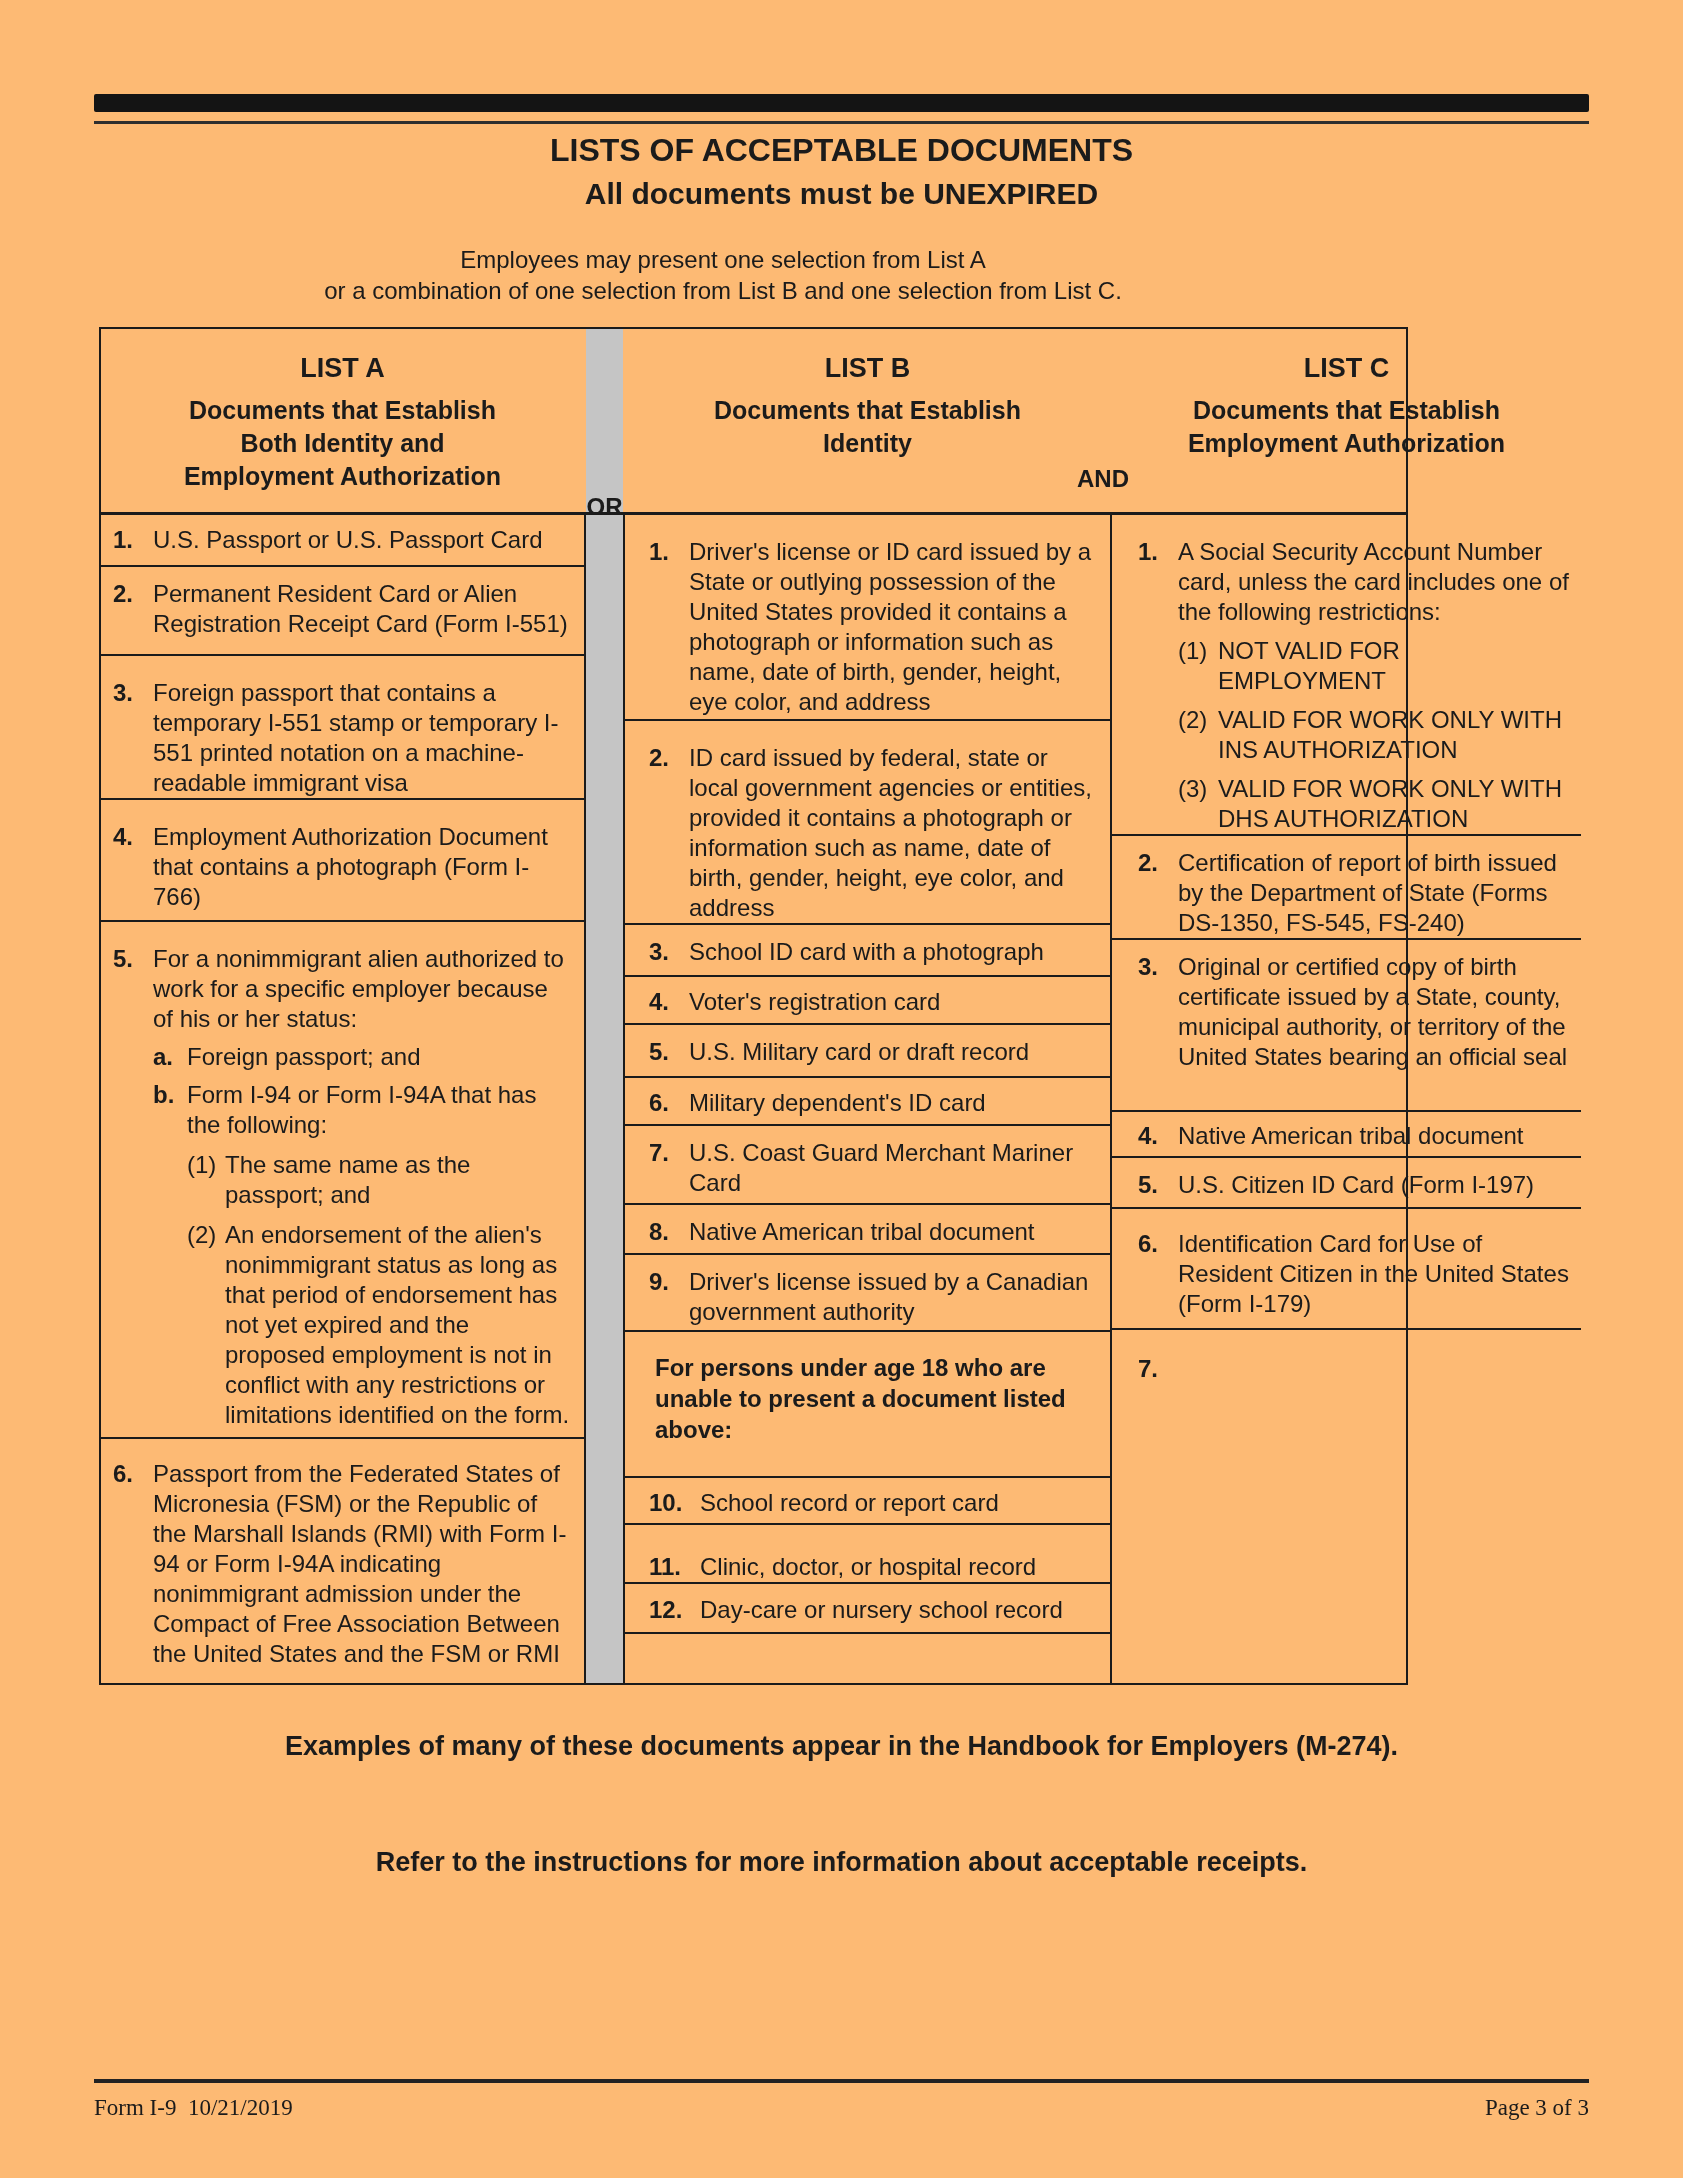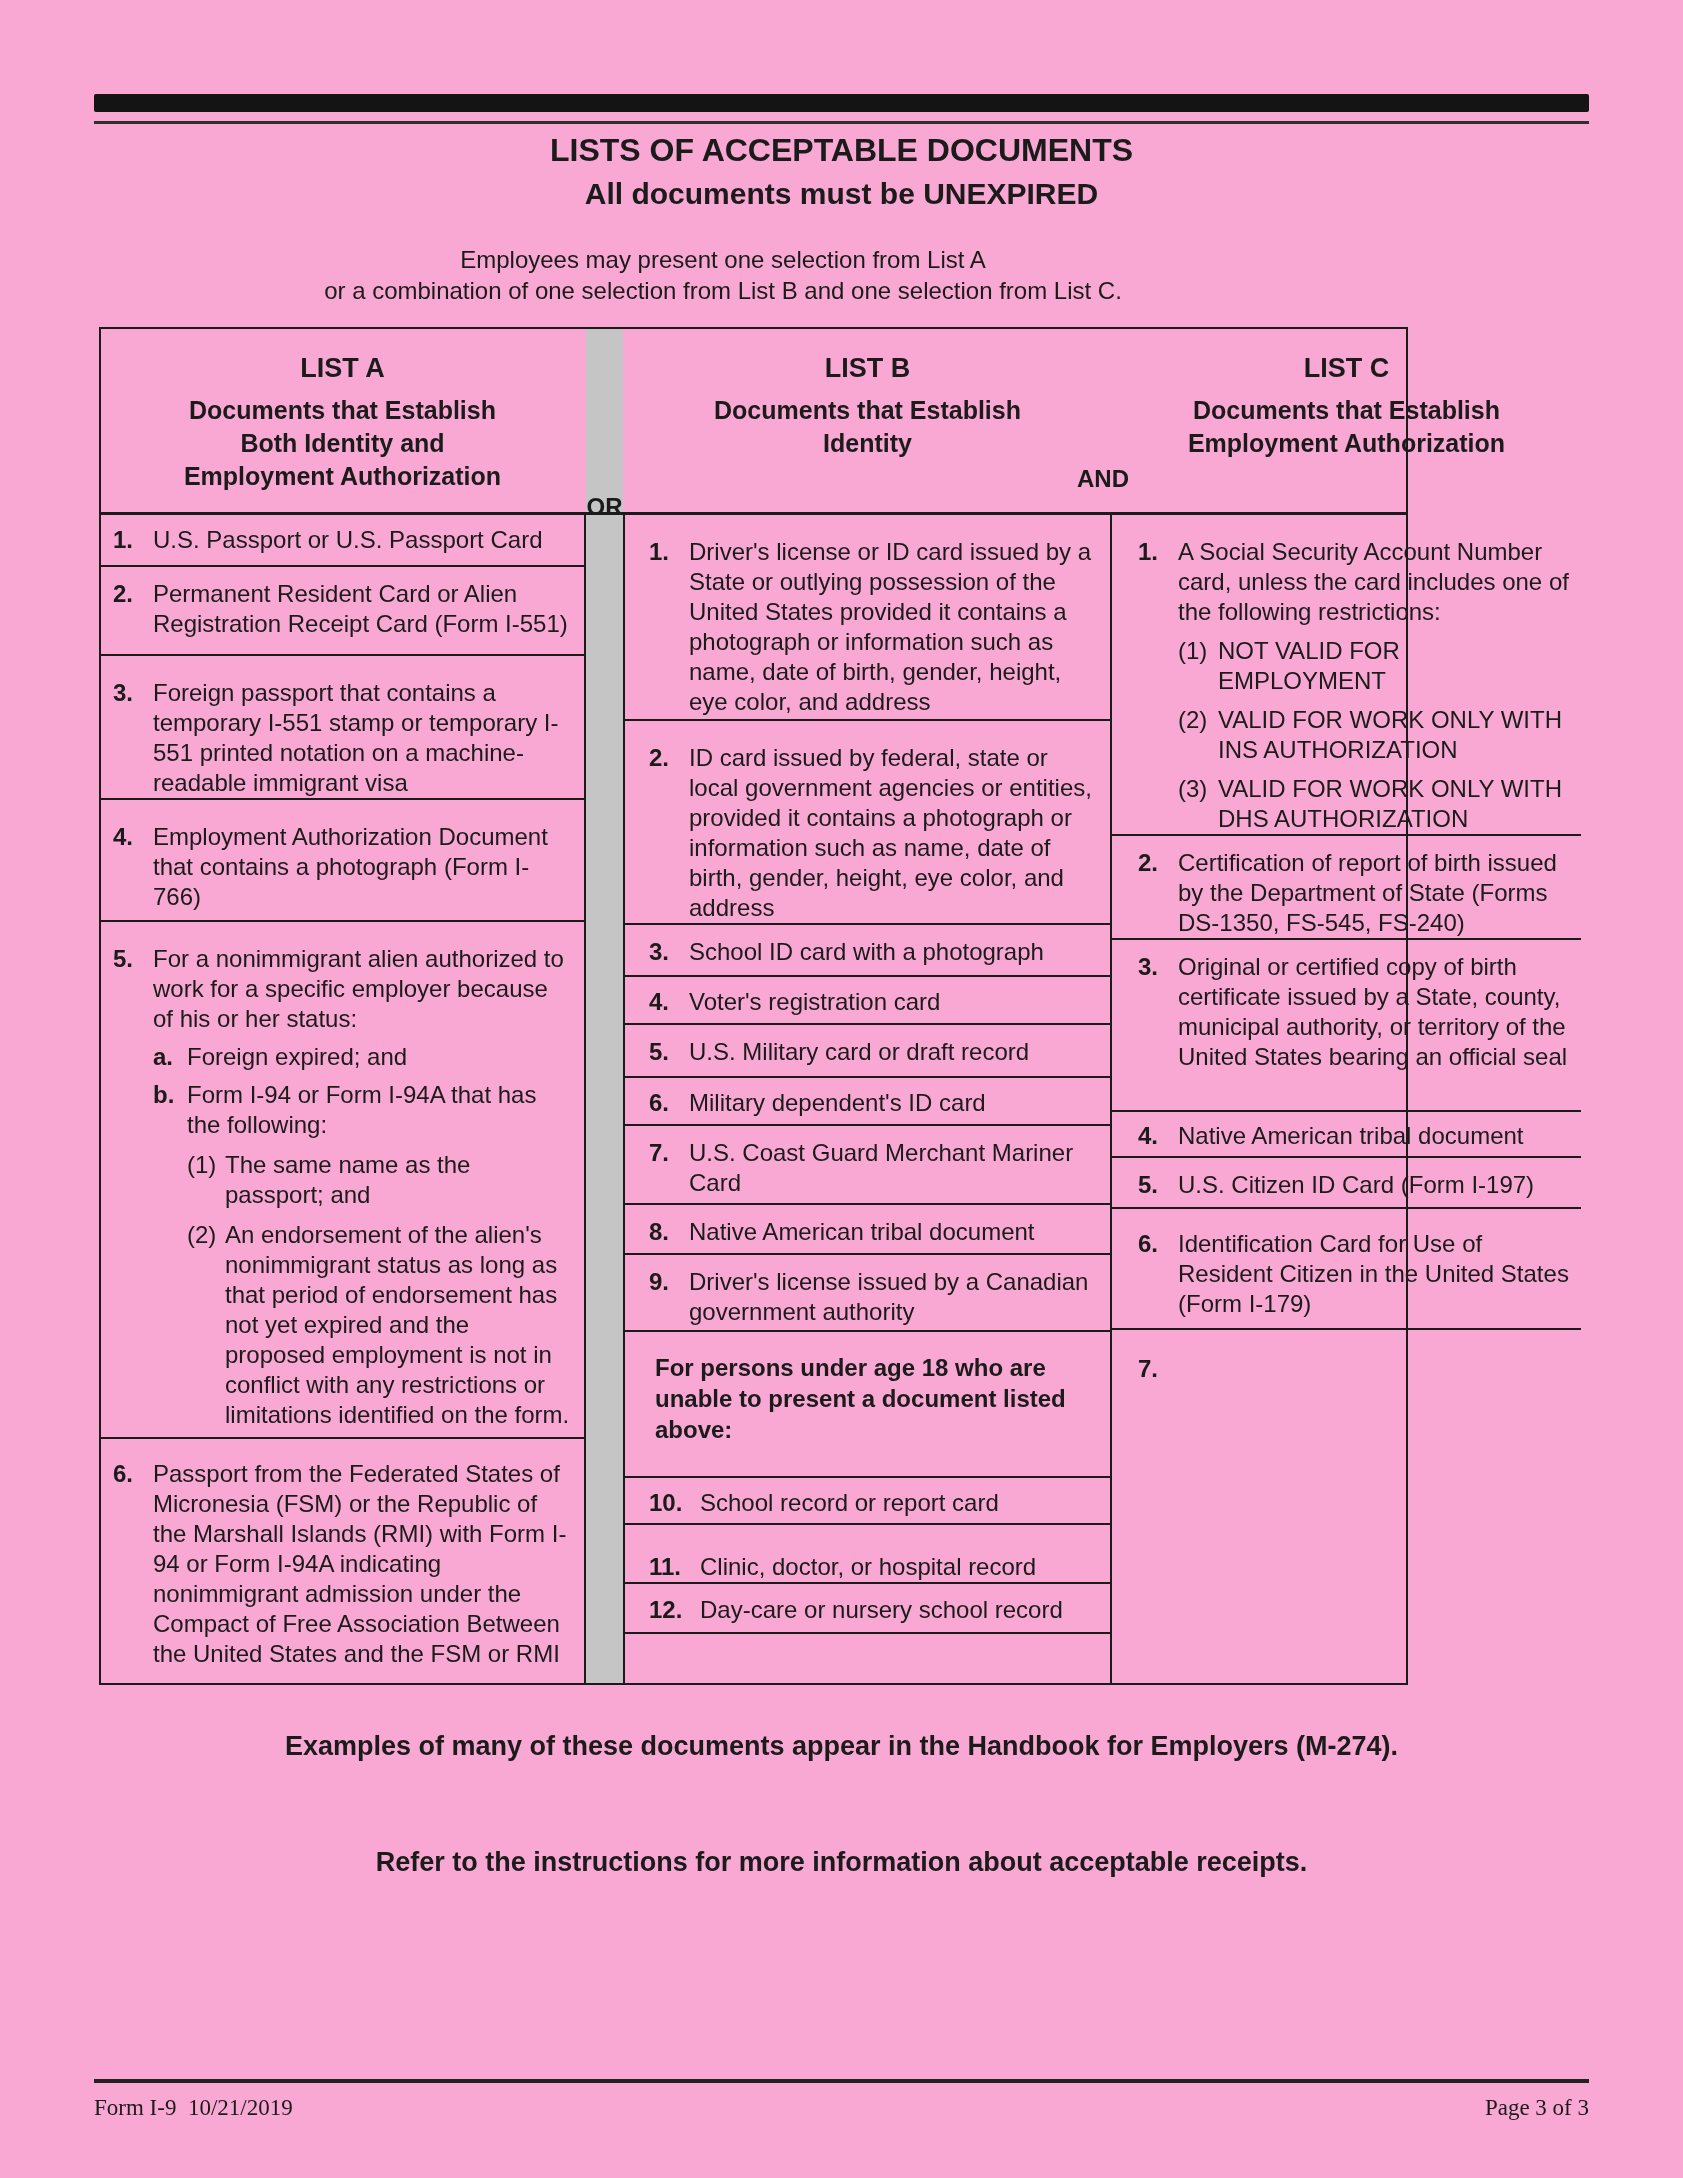--- a/index.html
+++ b/index.html
@@ -1,17 +1,17 @@
 <!DOCTYPE html>
 <html><head>
 <meta charset="utf-8">
 <style>
   html,body{margin:0;padding:0;background:#e8e8e8;}
   .page{
-    position:relative;width:1683px;height:2178px;margin:0 auto;background:#f9a8d4;
+    position:relative;width:1683px;height:2178px;margin:0 auto;background:#fdba74;
     font-family:"Liberation Sans","DejaVu Sans",sans-serif;color:#1b1b1b;overflow:hidden;
   }
   .top-bar{position:absolute;left:94px;top:94px;width:1495px;height:18px;background:#141414;border-radius:2px;}
   .top-line{position:absolute;left:94px;top:121px;width:1495px;height:3px;background:#2e2e2e;}
   .page-title{position:absolute;left:0;top:132px;width:1683px;text-align:center;font-size:32px;font-weight:bold;}
   .page-subtitle{position:absolute;left:0;top:177px;width:1683px;text-align:center;font-size:30px;font-weight:bold;}
   .intro{position:absolute;left:0;top:244px;width:1446px;text-align:center;font-size:24px;line-height:31px;}
 
   .doc-table{position:absolute;left:99px;top:327px;width:1309px;height:1358px;border:2.5px solid #1b1b1b;box-sizing:border-box;}
   .strip{position:absolute;left:485px;top:0;width:37px;height:100%;background:#c5c5c5;}
@@ -126,21 +126,21 @@
       <div class="row" style="min-height:122px;padding-top:22px">
         <span class="num">4.</span>
         <div class="txt">Employment Authorization Document that contains a photograph (Form I-766)</div>
       </div>
       <div class="row" style="min-height:517px;padding-top:22px">
         <span class="num">5.</span>
         <div class="txt">
           <div>For a nonimmigrant alien authorized to work for a specific employer because of his or her status:</div>
           <div class="sub1">
             <span class="sub1-label">a.</span>
-            <div>Foreign expired; and</div>
+            <div>Foreign passport; and</div>
           </div>
           <div class="sub1">
             <span class="sub1-label">b.</span>
             <div>
               <div>Form I-94 or Form I-94A that has the following:</div>
               <div class="sub2">
                 <span class="sub2-label">(1)</span>
                 <div>The same name as the passport; and</div>
               </div>
               <div class="sub2">

